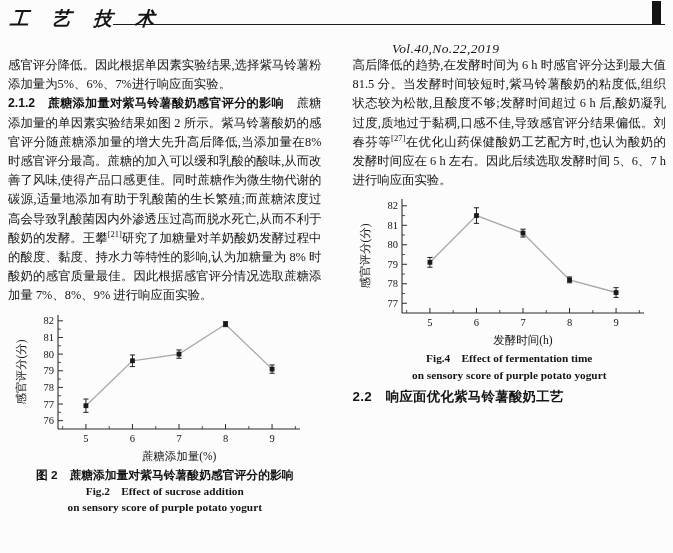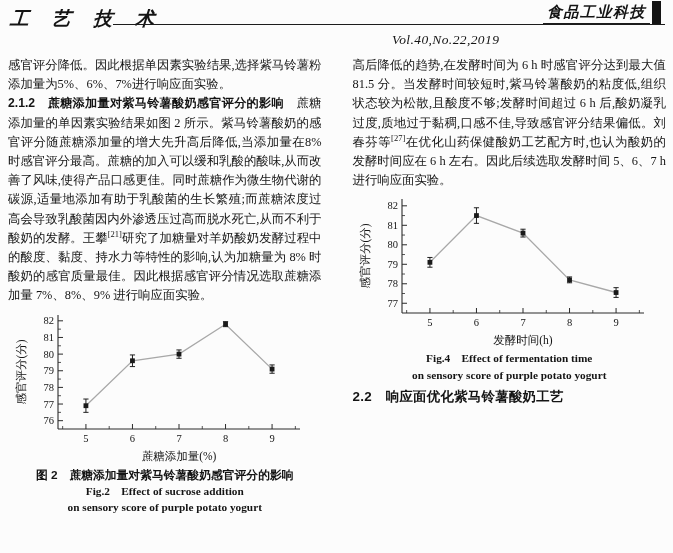--- a/index.html
+++ b/index.html
@@ -16,21 +16,21 @@
     font-size:19px;font-weight:bold;font-style:italic;letter-spacing:9px;
     transform:skewX(-4deg);white-space:nowrap;
   }
   .header-rule{position:absolute;left:113px;right:8px;top:24px;border-top:1.7px solid #1c1c1c;}
   .logo-right-wrap{position:absolute;right:12px;top:1px;display:flex;align-items:flex-end;}
   .logo-right{
     font-size:15px;font-weight:bold;font-style:italic;letter-spacing:1.5px;
     border-bottom:1.6px solid #1c1c1c;padding:1px 4px 1px 4px;white-space:nowrap;
   }
   .logo-bar{width:9px;height:23px;background:#141414;margin-left:2px;}
-  .journal-vol{position:absolute;left:392px;top:32px;font-style:italic;font-size:13.5px;letter-spacing:.4px;text-align:right;}
+  .journal-vol{position:absolute;left:392px;top:41px;font-style:italic;font-size:13.5px;letter-spacing:.4px;text-align:right;}
 
   
   .columns{position:absolute;top:56px;left:8px;width:658px;display:flex;gap:31px;}
   .col{width:321px;}
   .col p{margin:0;font-size:12.4px;line-height:19.2px;text-align:justify;}
   .heiti{font-family:"Liberation Sans","DejaVu Sans",sans-serif;font-weight:bold;font-size:12.2px;}
   sup.cite{font-size:8.5px;line-height:0;}
 
   figure{margin:2px 0 0 0;text-align:center;}
   .cap-cn{font-size:11.8px;font-weight:bold;font-family:"Liberation Sans","DejaVu Sans",sans-serif;margin-top:1px;line-height:16px;}
@@ -47,21 +47,20 @@
 </style>
 </head>
 <body>
 
 <div class="page">
 
   <header class="page-header">
     <span class="logo-left">工 艺 技 术</span>
     <div class="header-rule"></div>
     <div class="logo-right-wrap">
-      <span class="logo-right">食品工业科技</span>
       <span class="logo-bar"></span>
     </div>
     <div class="journal-vol">Vol.40,No.22,2019</div>
   </header>
 
   <main class="columns">
 
     <section class="col">
       <p><span>感官评分降低。因此根据单因素实验结果,选择紫马铃薯粉添加量为5%、6%、7%进行响应面实验。</span></p>
       <p><span class="heiti">2.1.2　蔗糖添加量对紫马铃薯酸奶感官评分的影响</span><span>　蔗糖添加量的单因素实验结果如图 2 所示。紫马铃薯酸奶的感官评分随蔗糖添加量的增大先升高后降低,当添加量在8%时感官评分最高。蔗糖的加入可以缓和乳酸的酸味,从而改善了风味,使得产品口感更佳。同时蔗糖作为微生物代谢的碳源,适量地添加有助于乳酸菌的生长繁殖;而蔗糖浓度过高会导致乳酸菌因内外渗透压过高而脱水死亡,从而不利于酸奶的发酵。王攀</span><sup class="cite">[21]</sup><span>研究了加糖量对羊奶酸奶发酵过程中的酸度、黏度、持水力等特性的影响,认为加糖量为 8% 时酸奶的感官质量最佳。因此根据感官评分情况选取蔗糖添加量 7%、8%、9% 进行响应面实验。</span></p>

